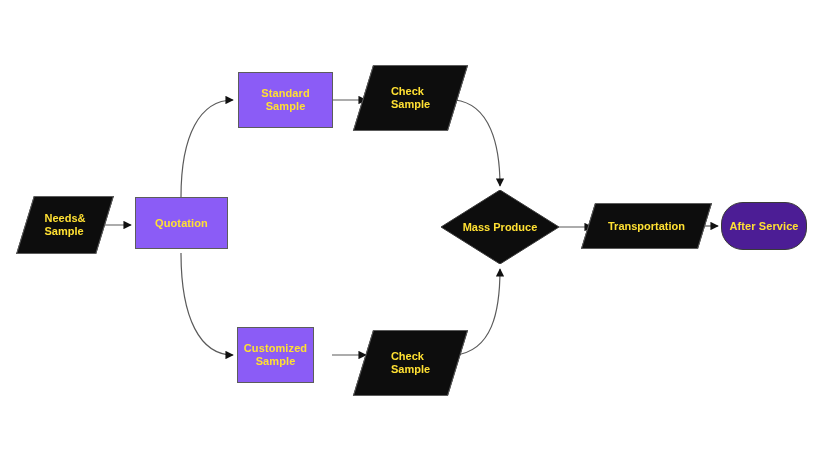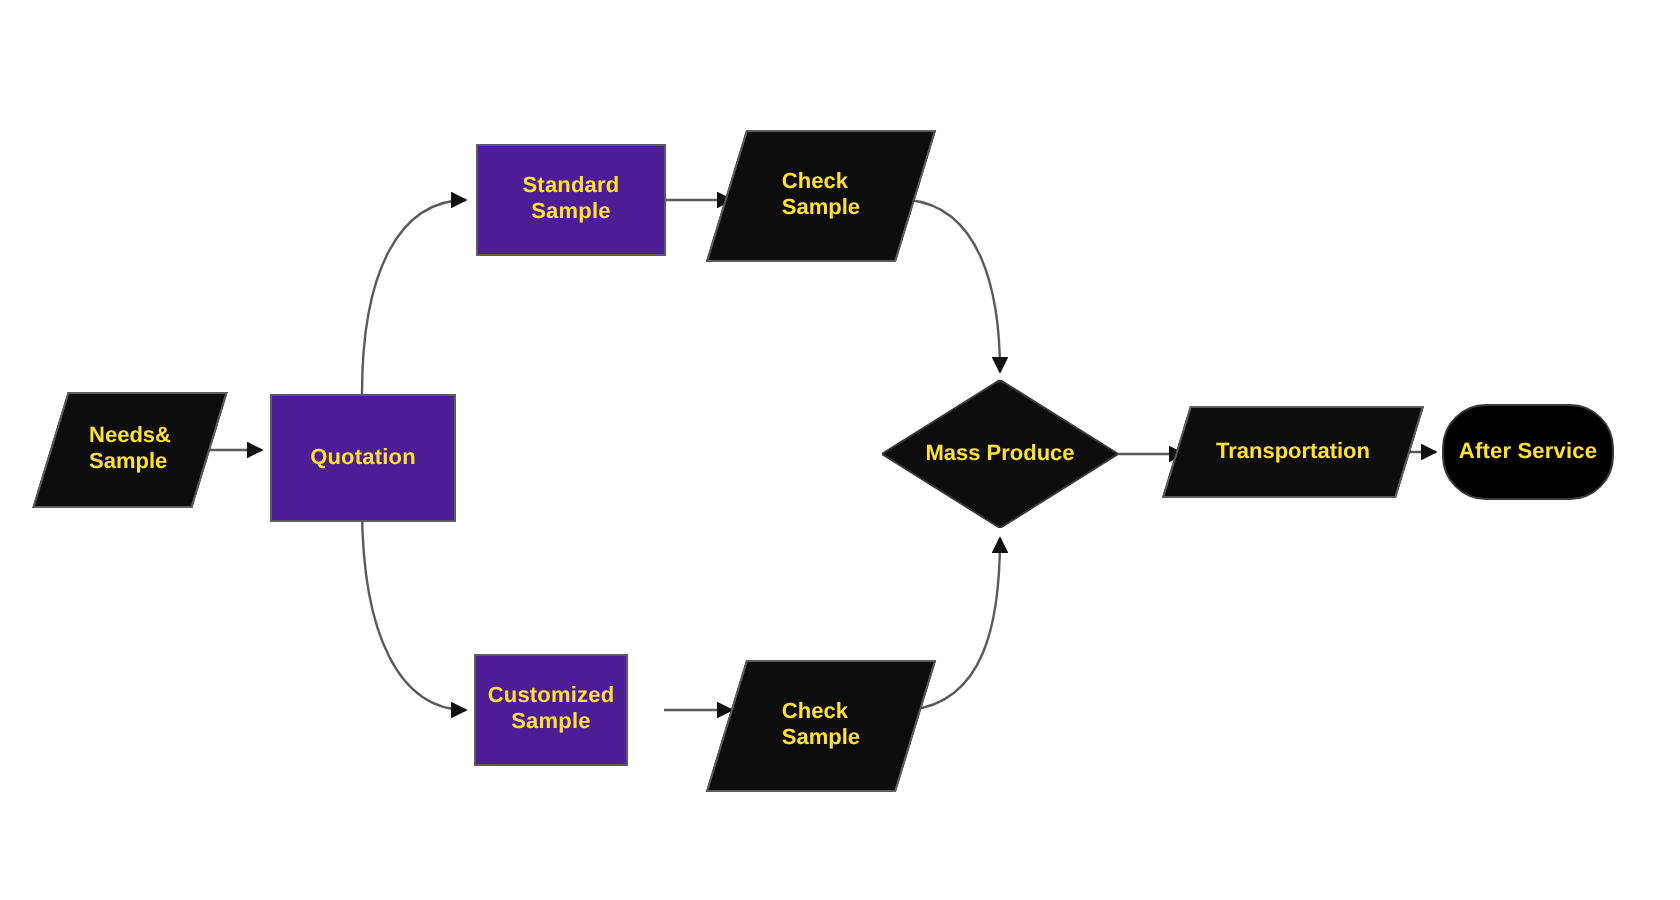--- a/index.html
+++ b/index.html
@@ -24,25 +24,25 @@
     color: #FFE033;
     font-weight: bold;
     font-size: 11px;
     line-height: 13px;
     letter-spacing: 0.1px;
     box-sizing: border-box;
     z-index: 3;
     white-space: pre-line;
   }
   .shape-rect {
-    background: #4c1d95;
+    background: #8b5cf6;
     border: 1px solid #5c5c5c;
   }
   .shape-round {
-    background: #000000;
+    background: #4c1d95;
     border: 1px solid #3a3a3a;
     border-radius: 22px;
   }
   .para-wrap {
     position: absolute;
     z-index: 3;
   }
   .para-wrap .para-bg {
     position: absolute;
     inset: 0;
@@ -115,21 +115,21 @@
       <path d="M 698 226 L 718 226" marker-end="url(#arrow)"></path>
     </g>
   </svg>
 
   <div class="para-wrap" style="left:25px; top:196px; width:80px; height:58px;">
     <div class="para-bg"></div>
     <div class="para-label">Needs&amp;
 Sample</div>
   </div>
 
-  <div class="node shape-rect" style="left:135px; top:197px; width:93px; height:64px;">
+  <div class="node shape-rect" style="left:135px; top:197px; width:93px; height:52px;">
     <span>Quotation</span>
   </div>
 
   <div class="node shape-rect" style="left:238px; top:72px; width:95px; height:56px;">
     <span>Standard
 Sample</span>
   </div>
 
   <div class="para-wrap" style="left:363px; top:65px; width:95px; height:66px;">
     <div class="para-bg"></div>

